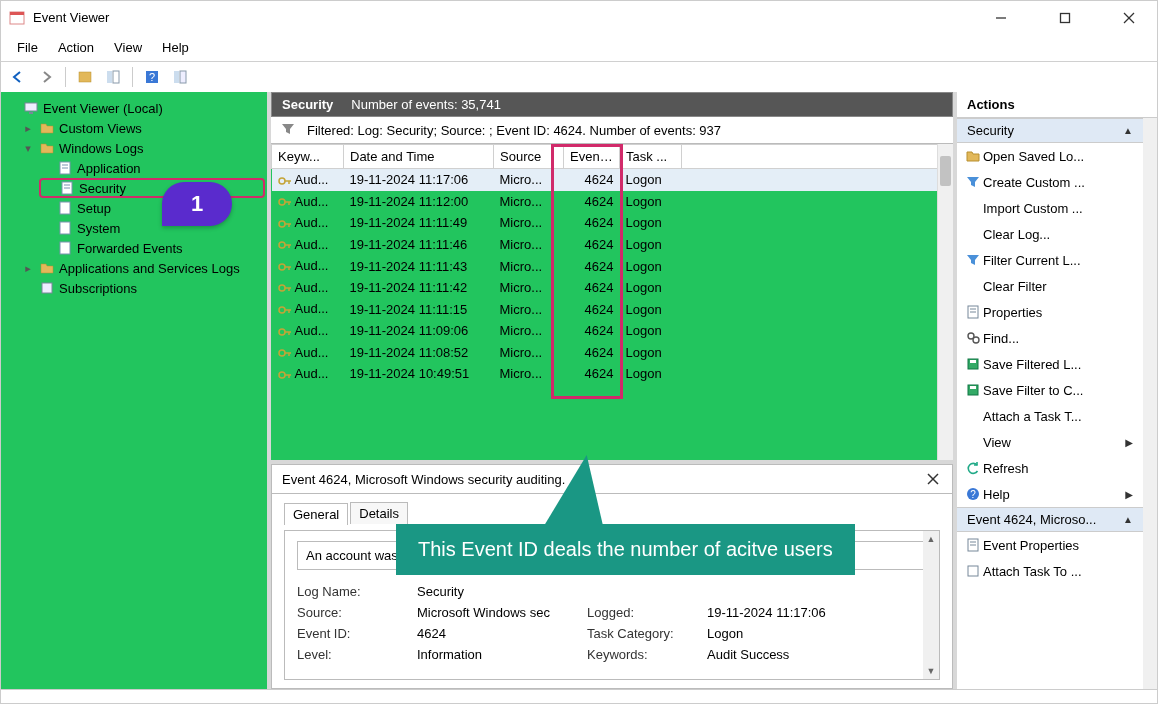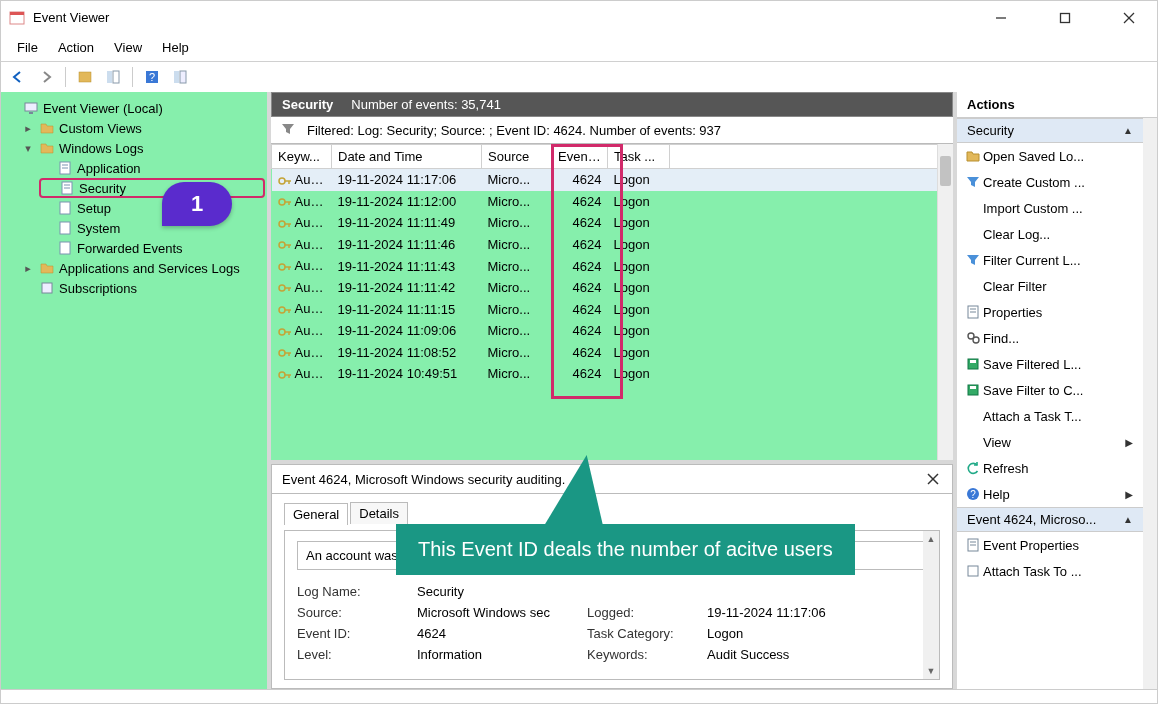--- a/index.html
+++ b/index.html
@@ -16,21 +16,21 @@
 
 .menubar { height: 28px; background:#fff; border:1px solid #ccc; border-top:none; border-bottom:1px solid #d0d0d0; display:flex; align-items:center; padding:0 8px; gap:4px; }
 .menubar .menuitem { padding:2px 8px; cursor:pointer; }
 
 
 .toolbar { height: 30px; background:#fff; border-left:1px solid #ccc; border-right:1px solid #ccc; display:flex; align-items:center; padding:0 6px; gap:6px; }
 .tbtn { width:22px; height:22px; display:flex; align-items:center; justify-content:center; cursor:pointer; border:1px solid transparent; }
 .tsep { width:1px; height:20px; background:#ccc; margin:0 2px; }
 
 
-.workspace { display:flex; height: calc(704px - 34px - 28px - 30px - 14px); border:1px solid #ccc; border-top:none; background:#86efac; }
+.workspace { display:flex; height: calc(704px - 34px - 28px - 30px - 14px); border:1px solid #ccc; border-top:none; background:#22c55e; }
 
 
 .tree { width: 270px; border-right: 4px solid #d8d8d8; padding:6px 2px; overflow:auto; }
 .tree-node { display:flex; align-items:center; padding:2px 2px 2px 2px; gap:4px; white-space:nowrap; cursor:pointer; }
 .tree-node .twisty { width:14px; text-align:center; color:#555; font-size:11px; }
 .tree-node .nicon { width:16px; height:16px; display:flex; align-items:center; justify-content:center; }
 .tree-node.highlighted { border:2px solid #d12a6a; border-radius:4px; padding:0 2px; }
 .indent1 { padding-left: 18px; }
 .indent2 { padding-left: 36px; }
 
@@ -40,21 +40,21 @@
 .center-header b { font-weight:600; }
 .filter-row { display:flex; align-items:flex-end; gap:10px; padding:5px 10px; border-bottom:1px solid #bbb; background:#fff; }
 .filter-row .funnel { width:16px; height:16px; }
 
 
 .table-wrap { flex:1; overflow:hidden; position:relative; }
 table.events { width:100%; border-collapse:collapse; table-layout:fixed; }
 table.events th { text-align:left; font-weight:400; padding:4px 6px; border:1px solid #d0d0d0; background:#fff; font-size:13px; overflow:hidden; text-overflow:ellipsis; white-space:nowrap; }
 table.events td { padding:3px 6px; font-size:13px; white-space:nowrap; overflow:hidden; text-overflow:ellipsis; }
 table.events tr.selected td { background:#e4eef7; }
-.col-key { width:60px; }
+.col-key { width:72px; }
 .col-date { width:150px; }
 .col-src { width:70px; }
 .col-eid { width:56px; text-align:right; }
 .col-task { width:62px; }
 .keyicon { width:14px; height:14px; display:inline-block; vertical-align:middle; margin-right:3px; }
 .vscroll { position:absolute; right:0; top:0; bottom:0; width:16px; background:#f0f0f0; border-left:1px solid #ddd; }
 .vscroll .thumb { position:absolute; left:2px; right:2px; background:#c2c2c2; border-radius:2px; }
 
 
 .detail-wrap { border-top:4px solid #d8d8d8; }

